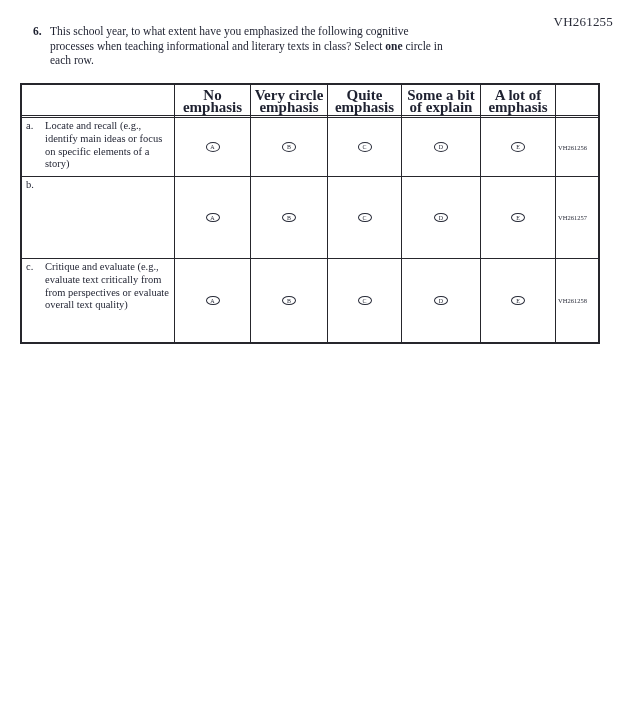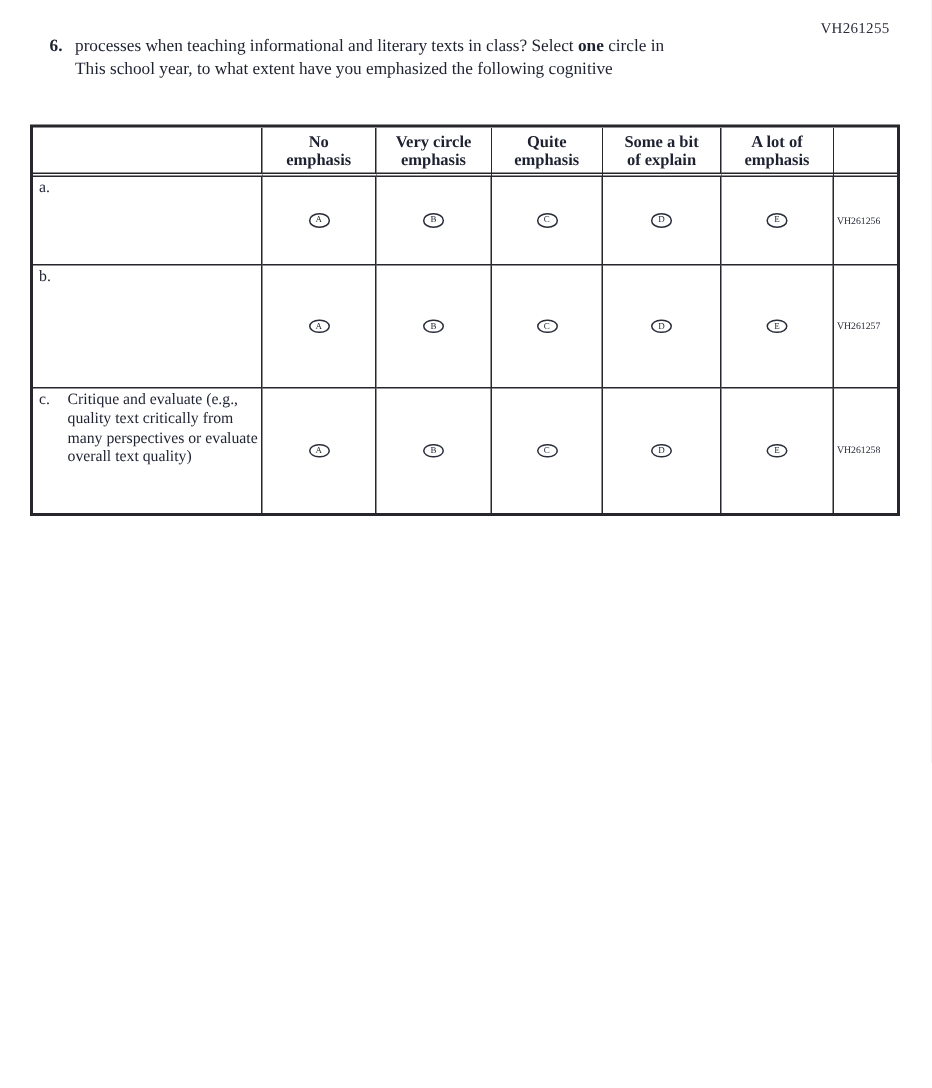--- a/index.html
+++ b/index.html
@@ -10,22 +10,22 @@
     height: 725px;
     background: #ffffff;
     font-family: "Liberation Serif", "DejaVu Serif", serif;
     color: #1e2130;
     overflow: hidden;
   }
   
   .page-code {
     position: absolute;
     top: 14px;
-    right: 28px;
-    font-size: 10px;
+    right: 8px;
+    font-size: 13px;
     letter-spacing: 0.2px;
     color: #2a2d3a;
   }
   
   .question {
     position: absolute;
     left: 33px;
     top: 24px;
     width: 520px;
     font-size: 11.5px;
@@ -57,21 +57,21 @@
     border-bottom: 1.5px solid #26262c;
     overflow: hidden;
   }
   .cell.last-col { border-right: none; }
   .cell.last-row { border-bottom: none; }
   
   .h-cell {
     height: 33px;
     border-bottom: 3px double #26262c;
     font-weight: bold;
-    font-size: 11px;
+    font-size: 15px;
     line-height: 12px;
     text-align: center;
     padding-top: 4px;
   }
   .h-line { display: block; }
   
   .ra { height: 59px; }
   .rb { height: 82px; }
   .rc { height: 83px; }
   
@@ -116,22 +116,23 @@
 </head>
 <body>
 
 <div class="page">
 
   <div class="page-code">VH261255</div>
 
   <div class="question">
     <span class="qnum">6.</span>
     <span class="qbody">
+      <span class="qline">This school year, to what extent have you emphasized the following cognitive</span>
       <span class="qline"><span>processes when teaching informational and literary texts in class? Select </span><span class="bold">one</span><span> circle in</span></span>
-      <span class="qline">This school year, to what extent have you emphasized the following cognitive</span>
+      <span class="qline">each row.</span>
     </span>
   </div>
 
   <div class="qtable">
 
     <div class="cell h-cell"></div>
     <div class="cell h-cell">
       <span class="h-line">No</span>
       <span class="h-line">emphasis</span>
     </div>
@@ -148,20 +149,21 @@
       <span class="h-line">of explain</span>
     </div>
     <div class="cell h-cell">
       <span class="h-line">A lot of</span>
       <span class="h-line">emphasis</span>
     </div>
     <div class="cell h-cell last-col"></div>
 
     <div class="cell ra stem-cell">
       <span class="row-label">a.</span>
+      <span class="stem-text">Locate and recall (e.g., identify main ideas or focus on specific elements of a story)</span>
     </div>
     <div class="cell ra bubble-cell">
       <span class="bubble">A</span>
     </div>
     <div class="cell ra bubble-cell">
       <span class="bubble">B</span>
     </div>
     <div class="cell ra bubble-cell">
       <span class="bubble">C</span>
     </div>
@@ -188,21 +190,21 @@
     <div class="cell rb bubble-cell">
       <span class="bubble">D</span>
     </div>
     <div class="cell rb bubble-cell">
       <span class="bubble">E</span>
     </div>
     <div class="cell rb code-cell last-col">VH261257</div>
 
     <div class="cell rc stem-cell last-row">
       <span class="row-label">c.</span>
-      <span class="stem-text">Critique and evaluate (e.g., quality text critically from many perspectives or evaluate overall text quality)</span>
+      <span class="stem-text">Critique and evaluate (e.g., evaluate text critically from from perspectives or evaluate overall text quality)</span>
     </div>
     <div class="cell rc bubble-cell last-row">
       <span class="bubble">A</span>
     </div>
     <div class="cell rc bubble-cell last-row">
       <span class="bubble">B</span>
     </div>
     <div class="cell rc bubble-cell last-row">
       <span class="bubble">C</span>
     </div>

